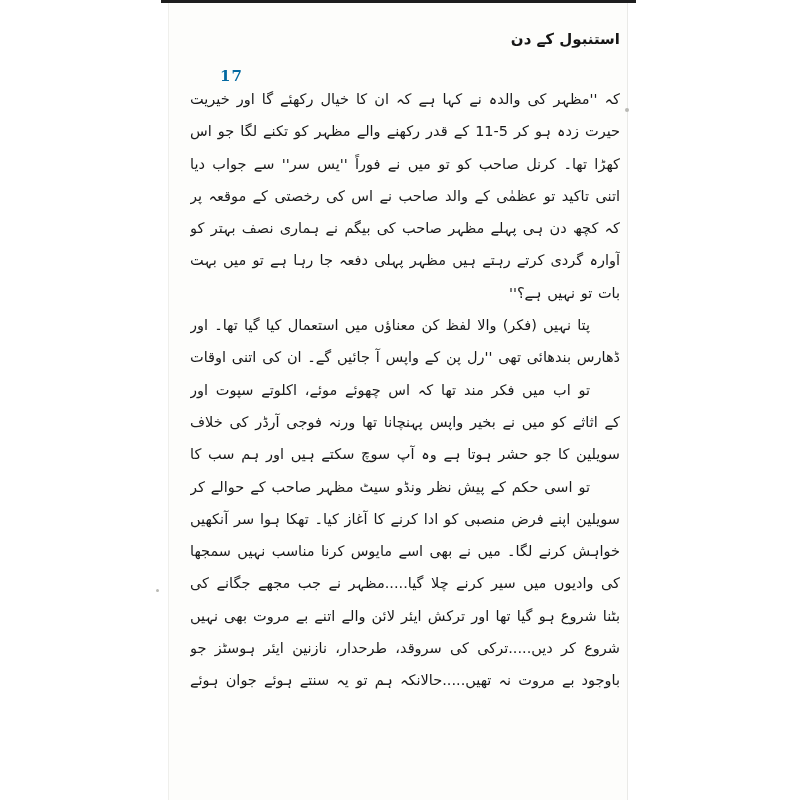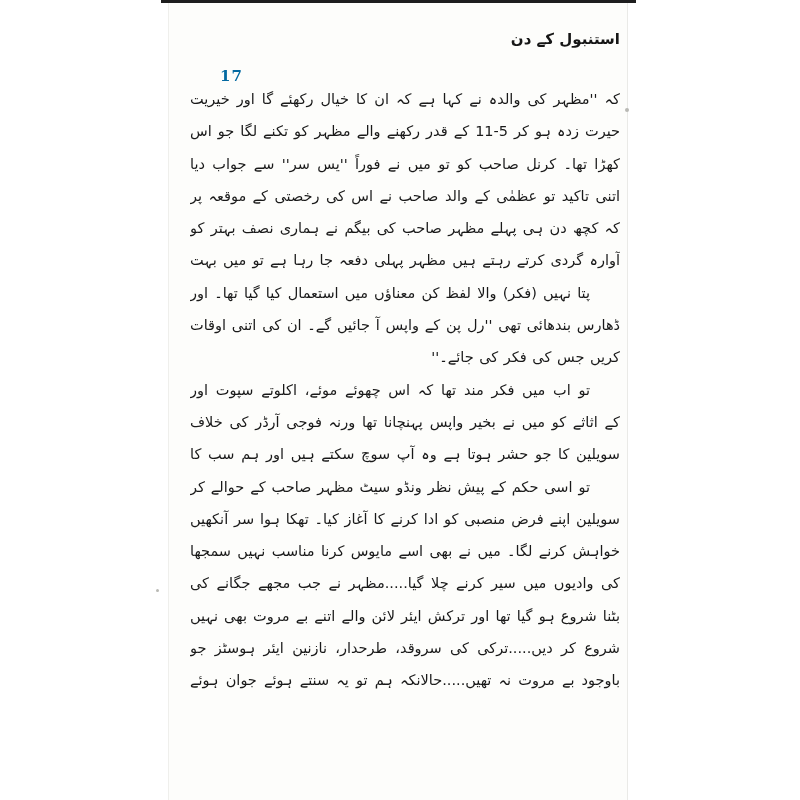--- a/index.html
+++ b/index.html
@@ -56,23 +56,23 @@
   <span class="booktitle">استنبول کے دن</span>
 </div>
 
 <div class="textcol">
   <div class="ln">کہ ''مظہر کی والدہ نے کہا ہے کہ ان کا خیال رکھئے گا اور خیریت سے واپس لایئے گا'' تو میں</div>
   <div class="ln">حیرت زدہ ہو کر 5-11 کے قدر رکھنے والے مظہر کو تکنے لگا جو اس وقت واقعی سمٹا سمٹایا سا</div>
   <div class="ln">کھڑا تھا۔ کرنل صاحب کو تو میں نے فوراً ''یس سر'' سے جواب دیا مگر دل میں خیال آیا کہ</div>
   <div class="ln">اتنی تاکید تو عظمٰی کے والد صاحب نے اس کی رخصتی کے موقعہ پر بھی نہیں کی تھی۔ پھر یاد آیا</div>
   <div class="ln">کہ کچھ دن ہی پہلے مظہر صاحب کی بیگم نے ہماری نصف بہتر کو فون کیا تھا ''آپ کے شوہر تو</div>
   <div class="ln">آوارہ گردی کرتے رہتے ہیں مظہر پہلی دفعہ جا رہا ہے تو میں بہت پریشان ہوں، فکر کی کوئی</div>
+  <div class="ln end">بات تو نہیں ہے؟''</div>
   <div class="ln ind">پتا نہیں (فکر) والا لفظ کن معناؤں میں استعمال کیا گیا تھا۔ اور عظمٰی نے انہیں</div>
   <div class="ln">ڈھارس بندھائی تھی ''رل پن کے واپس آ جائیں گے۔ ان کی اتنی اوقات ہی نہیں کہ کچھ ایسا</div>
-  <div class="ln end">کریں جس کی فکر کی جائے۔''</div>
   <div class="ln ind">تو اب میں فکر مند تھا کہ اس چھوئے موئے، اکلوتے سپوت اور خاندان بلکہ قوم</div>
   <div class="ln">کے اثاثے کو میں نے بخیر واپس پہنچانا تھا ورنہ فوجی آرڈر کی خلاف ورزی کی صورت میں</div>
   <div class="ln">سویلین کا جو حشر ہوتا ہے وہ آپ سوچ سکتے ہیں اور ہم سب کا من حیث القوم نصب العین ہی</div>
   <div class="ln ind">تو اسی حکم کے پیش نظر ونڈو سیٹ مظہر صاحب کے حوالے کر کے میں نے بحیثیت</div>
   <div class="ln">سویلین اپنے فرض منصبی کو ادا کرنے کا آغاز کیا۔ تھکا ہوا سر آنکھیں بند کر کے سونے کی</div>
   <div class="ln">خواہش کرنے لگا۔ میں نے بھی اسے مایوس کرنا مناسب نہیں سمجھا اور پاؤں دراز کر کے نیند</div>
   <div class="ln">کی وادیوں میں سیر کرنے چلا گیا.....مظہر نے جب مجھے جگانے کی کوشش کی اس وقت ناشتہ</div>
   <div class="ln">بٹنا شروع ہو گیا تھا اور ترکش ایئر لائن والے اتنے بے مروت بھی نہیں نکلے کہ جوتیوں میں بٹنا</div>
   <div class="ln">شروع کر دیں.....ترکی کی سروقد، طرحدار، نازنین ایئر ہوسٹز جو حسن دار ہونے کے</div>
   <div class="ln">باوجود بے مروت نہ تھیں.....حالانکہ ہم تو یہ سنتے ہوئے جوان ہوئے ''بڑے بے مروت</div>

